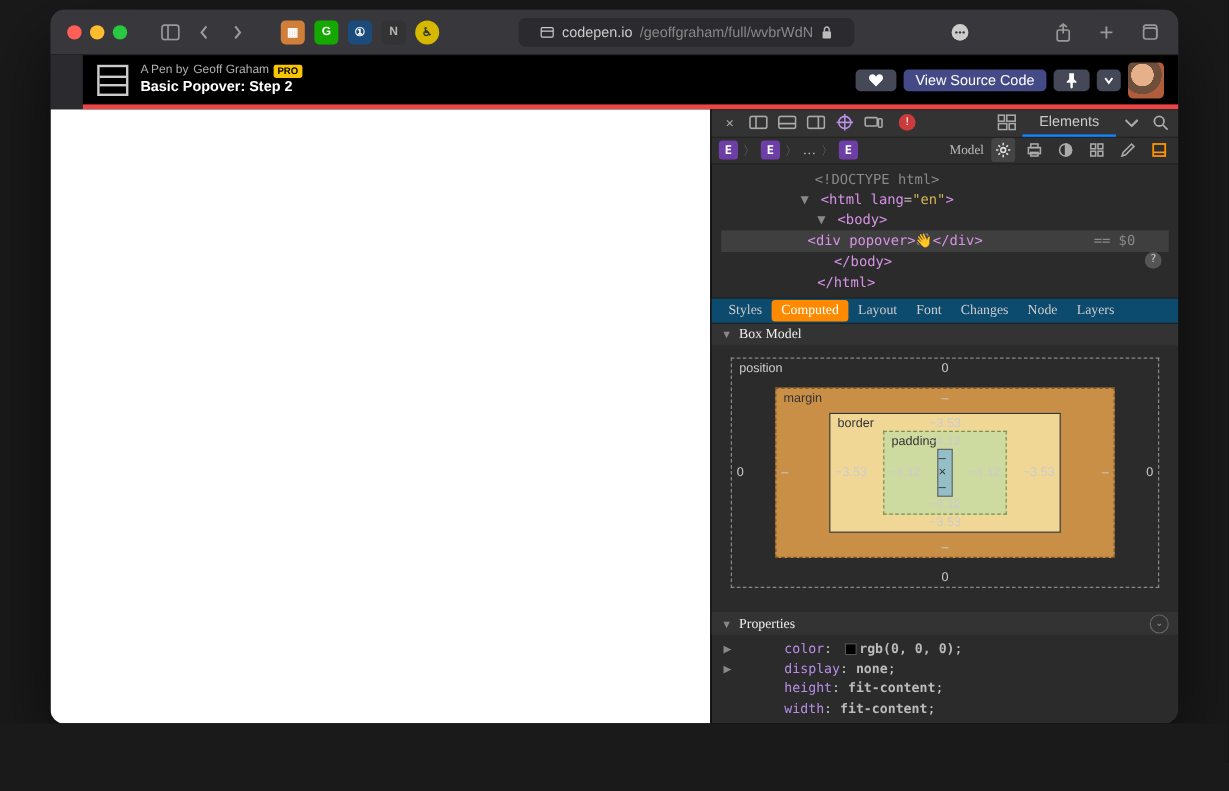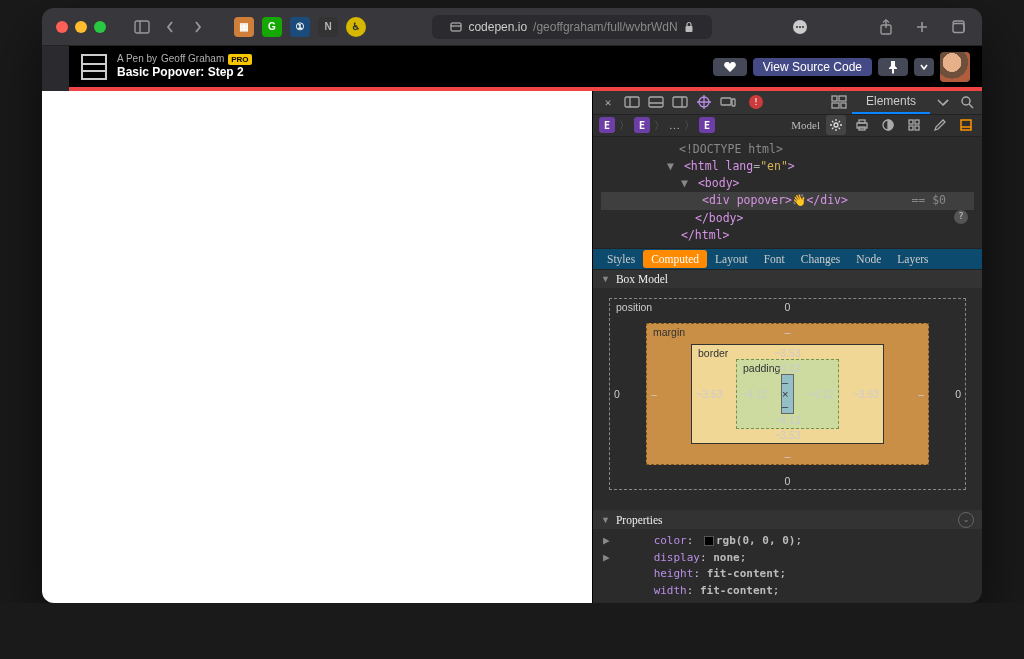--- a/index.html
+++ b/index.html
@@ -461,21 +461,21 @@
                 <line x1="2" y1="9" x2="12" y2="9"></line>
               </svg>
             </div>
         </div>
       </div>
 
       <div class="dom-tree">
         <div class="dom-row"><span style="padding-left:78px" class="comment">&lt;!DOCTYPE html&gt;</span></div>
         <div class="dom-row"><span style="padding-left:66px"><span class="disclosure">▼</span> <span class="tag">&lt;html</span> <span class="attr">lang</span>=<span class="attrval">"en"</span><span class="tag">&gt;</span></span></div>
         <div class="dom-row"><span style="padding-left:80px"><span class="disclosure">▼</span> <span class="tag">&lt;body&gt;</span></span></div>
-        <div class="dom-row selected"><span style="padding-left:101px"><span class="tag">&lt;div</span> <span class="attr">popover</span><span class="tag">&gt;</span>👋<span class="tag">&lt;/div&gt;</span></span><span class="selected-suffix">== $0</span><span class="helpdot">?</span></div>
+        <div class="dom-row selected"><span style="padding-left:72px"><span class="tag">&lt;div</span> <span class="attr">popover</span><span class="tag">&gt;</span>👋<span class="tag">&lt;/div&gt;</span></span><span class="selected-suffix">== $0</span><span class="helpdot">?</span></div>
         <div class="dom-row"><span style="padding-left:94px" class="tag">&lt;/body&gt;</span></div>
         <div class="dom-row"><span style="padding-left:80px" class="tag">&lt;/html&gt;</span></div>
       </div>
 
       <div class="subtabs">
         <div class="subtab">Styles</div>
         <div class="subtab active">Computed</div>
         <div class="subtab">Layout</div>
         <div class="subtab">Font</div>
         <div class="subtab">Changes</div>

